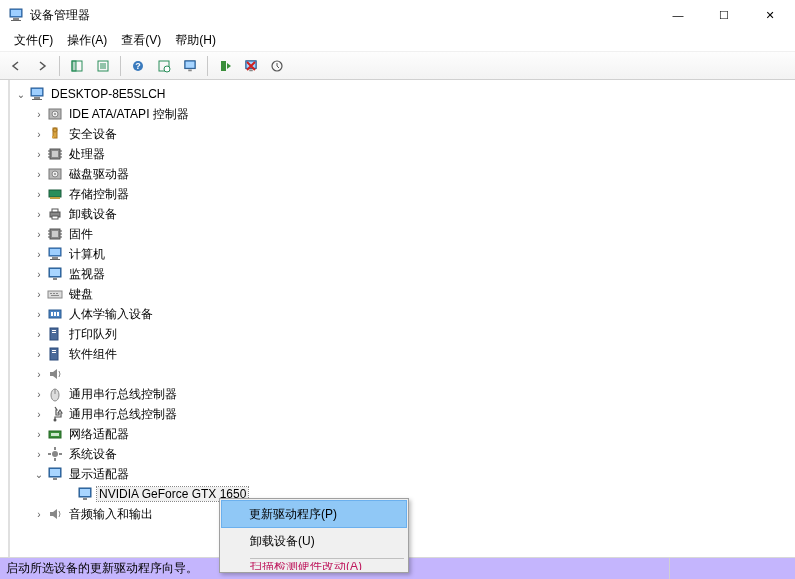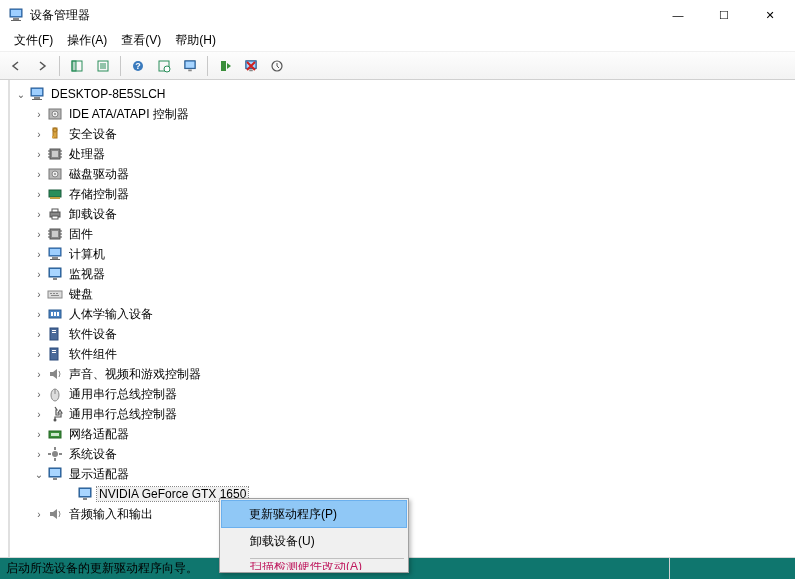--- a/index.html
+++ b/index.html
@@ -148,21 +148,21 @@
     overflow:hidden;
   }
 
   .statusbar {
     height: 22px;
     border-top:1px solid #d8d8d8;
     display:flex;
     align-items:center;
     padding:0 6px;
     font-size:12px;
-    background:#0f766e;
+    background:#c4b5fd;
   }
   .status-cell-end {
     margin-left:auto;
     width:120px;
     border-left:1px solid #d0d0d0;
     height:100%;
   }
 </style>
 </head>
 <body>
@@ -481,21 +481,21 @@
                 </div>
               </li>
             <li>
                 <div class="row indent1">
                   <span class="chev">›</span>
                   <span class="dev-icon">
                     <svg width="16" height="16">
                       <use href="#i-sw"></use>
                     </svg>
                   </span>
-                  <span class="lbl">软件设备</span>
+                  <span class="lbl">打印队列</span>
                 </div>
               </li>
             <li>
                 <div class="row indent1">
                   <span class="chev">›</span>
                   <span class="dev-icon">
                     <svg width="16" height="16">
                       <use href="#i-sw"></use>
                     </svg>
                   </span>
@@ -503,21 +503,20 @@
                 </div>
               </li>
             <li>
                 <div class="row indent1">
                   <span class="chev">›</span>
                   <span class="dev-icon">
                     <svg width="16" height="16">
                       <use href="#i-speaker"></use>
                     </svg>
                   </span>
-                  <span class="lbl">声音、视频和游戏控制器</span>
                 </div>
               </li>
             <li>
                 <div class="row indent1">
                   <span class="chev">›</span>
                   <span class="dev-icon">
                     <svg width="16" height="16">
                       <use href="#i-mouse"></use>
                     </svg>
                   </span>

